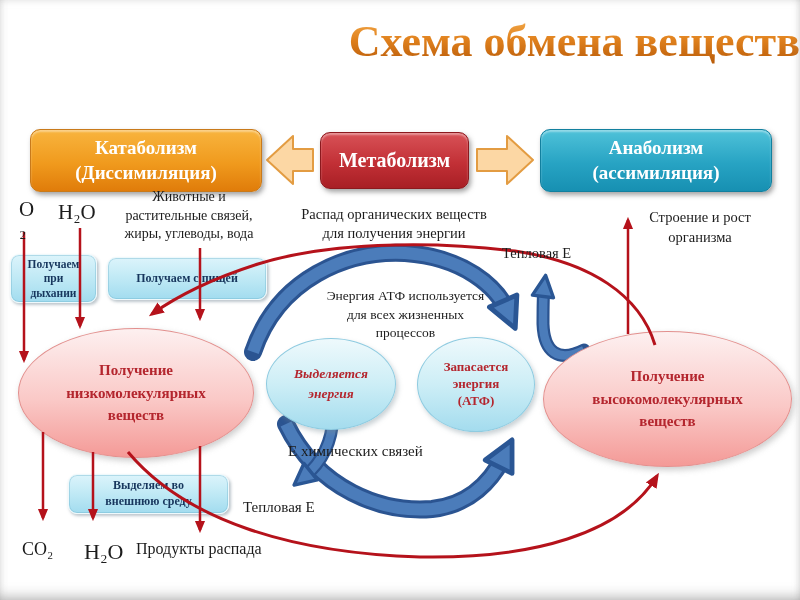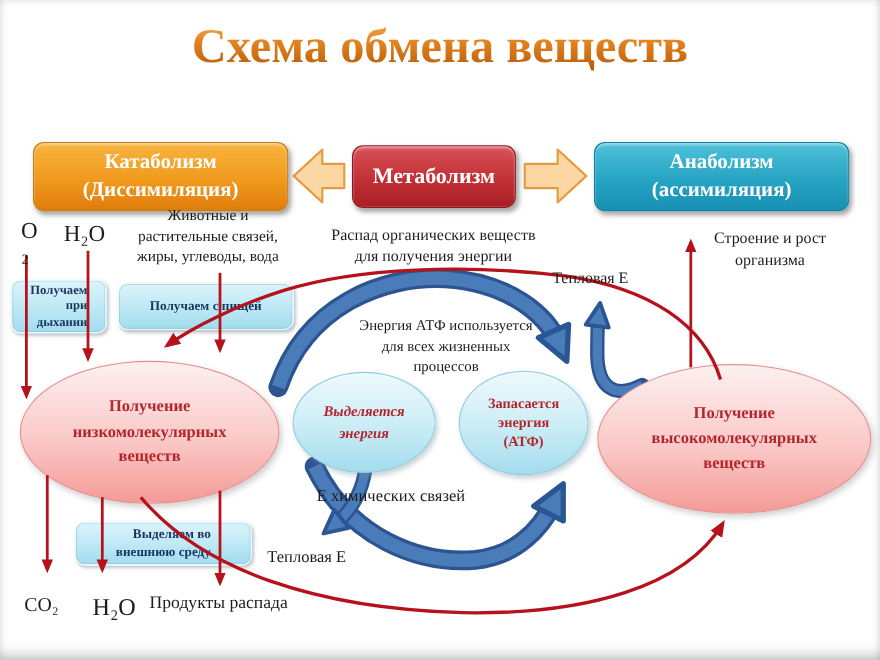--- a/index.html
+++ b/index.html
@@ -2,34 +2,34 @@
 <html><head>
 <meta charset="utf-8">
 <style>
   html,body{margin:0;padding:0;background:#e9e9e9;}
   #slide{position:relative;width:800px;height:600px;background:#ffffff;overflow:hidden;
          font-family:"Liberation Serif","DejaVu Serif",serif;}
   .abs{position:absolute;}
   .pre{white-space:pre-line;}
   .txt{color:#1c1c1c;}
   .center{text-align:center;}
-  #title{left:0;right:0;top:16px;text-align:center;font-size:44px;font-weight:700;
+  #title{left:0;right:0;top:16px;text-align:right;font-size:44px;font-weight:700;
          background:linear-gradient(180deg,#f5b052 0%,#e1821e 45%,#b35606 100%);
          -webkit-background-clip:text;background-clip:text;color:transparent;z-index:6;}
   .flowbox{border-radius:10px;color:#fff;display:flex;align-items:center;justify-content:center;
            text-align:center;font-weight:700;z-index:2;
            box-shadow:2px 3px 5px rgba(90,90,90,.55), inset 0 2px 2px rgba(255,255,255,.4);}
   #box-catabolism{left:30px;top:129px;width:230px;height:61px;font-size:19px;line-height:1.3;
       background:linear-gradient(180deg,#f8b43e 0%,#f09a1d 55%,#e07c0a 100%);border:1px solid #c97a1a;}
   #box-metabolism{left:320px;top:132px;width:147px;height:55px;font-size:20px;
       background:linear-gradient(180deg,#d85257 0%,#c23036 55%,#a81f25 100%);border:1px solid #8c191e;}
   #box-anabolism{left:540px;top:129px;width:230px;height:61px;font-size:19px;line-height:1.3;
       background:linear-gradient(180deg,#4fc2d9 0%,#27a3c3 55%,#1790b2 100%);border:1px solid #12809f;}
   .cyanbox{border-radius:9px;color:#17365d;font-weight:700;display:flex;align-items:center;
-           justify-content:center;text-align:right;z-index:2;
+           justify-content:center;text-align:center;z-index:2;
            background:linear-gradient(180deg,#dcf4fb 0%,#bfe9f5 50%,#a2dcEF 100%);
            border:1px solid #eef9fc;
            box-shadow:1.5px 2px 3px rgba(110,130,145,.45), inset 0 0 0 1px rgba(110,180,205,.4);}
   #box-breathing{left:10px;top:254px;width:85px;height:47px;font-size:11.5px;line-height:1.25;}
   #box-food{left:107px;top:257px;width:158px;height:41px;font-size:12px;}
   #box-excrete{left:68px;top:474px;width:159px;height:38px;font-size:12px;line-height:1.3;}
   .ell{border-radius:50%;display:flex;align-items:center;justify-content:center;text-align:center;
        font-weight:700;color:#b4262e;z-index:2;}
   .pink{background:linear-gradient(180deg,#fdf0f0 0%,#fac9c7 55%,#f49a97 100%);
         border:1px solid #e2908e;box-shadow:2px 3px 6px rgba(130,130,130,.4);}

